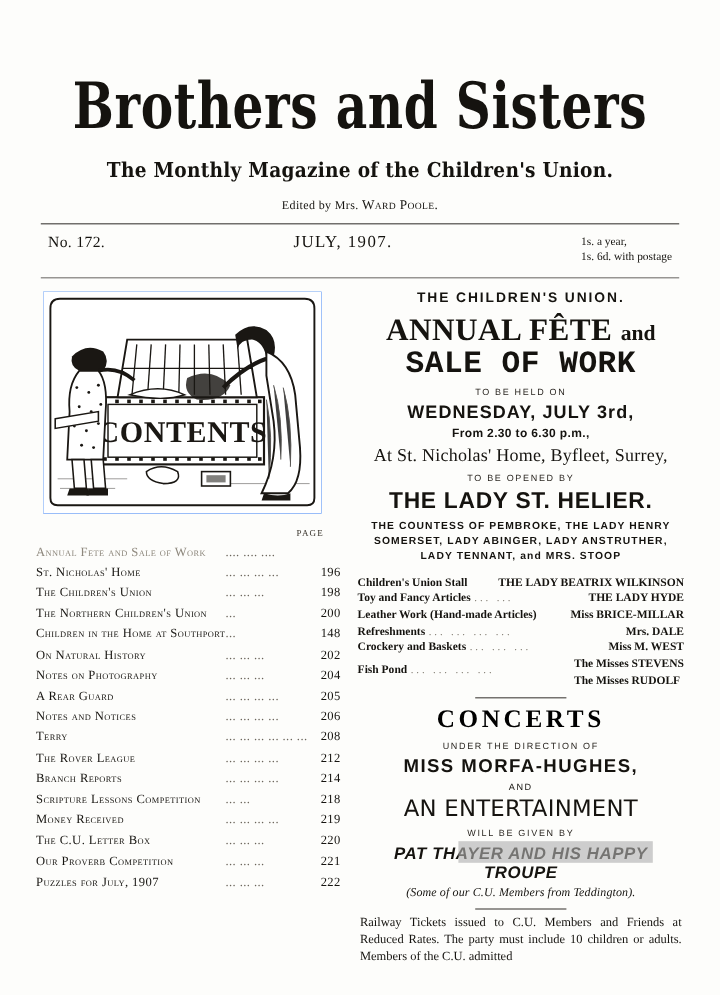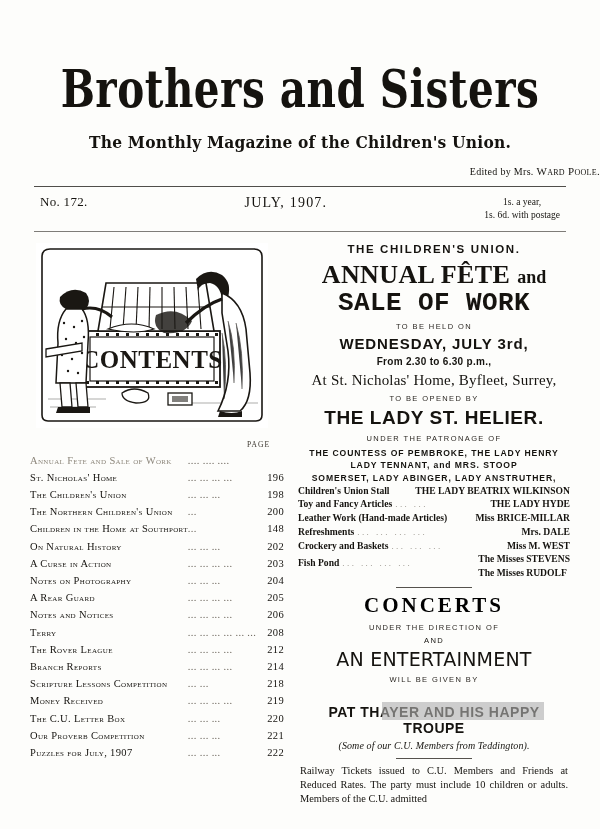--- a/index.html
+++ b/index.html
@@ -32,41 +32,41 @@
   .submast{
     text-align:center;
     font-family:"DejaVu Serif", serif;
     font-weight:700;
     font-size:15.5px;
     margin-top:25px;
     letter-spacing:0.2px;
     transform:scaleY(1.1);
   }
   .editedby{
-    text-align:right;
+    text-align:center;
     font-size:10px;
     margin-top:14px;
     letter-spacing:0.3px;
   }
   .editedby .sc{font-variant:small-caps;font-size:11px;}
 
   .rule{
     height:1px;background:#2a2722;margin:9px 34px 0 34px;
     opacity:.82;
   }
   .rule.thin{height:1px;opacity:.6;}
 
   
   .issueline{
     display:flex;align-items:flex-start;justify-content:space-between;
     margin:7px 40px 0 40px;
   }
   .issue-no{font-size:13px;letter-spacing:.3px;}
   .issue-date{font-size:14px;letter-spacing:1.2px;padding-top:1px;}
-  .issue-price{font-size:9.5px;line-height:1.35;text-align:center;padding-top:2px;}
+  .issue-price{font-size:9.5px;line-height:1.35;text-align:left;padding-top:2px;}
 
   
   .cols{display:flex;margin:9px 30px 0 30px;gap:14px;}
   .colL{width:254px;flex:0 0 254px;}
   .colR{flex:1;}
 
   
   .cut{
     width:232px;height:185px;margin:2px 0 0 6px;
     position:relative;overflow:hidden;
@@ -138,21 +138,21 @@
     font-family:"Liberation Sans", sans-serif;
     font-weight:700;font-size:19px;letter-spacing:.6px;margin-top:3px;
   }
   .patro{
     font-family:"Liberation Sans", sans-serif;
     font-weight:700;font-size:8.6px;letter-spacing:.9px;
     line-height:1.42;margin-top:3px;
   }
 
   
-  .stalls{font-size:0;}
+  .stalls{margin-top:10px;font-size:0;}
   .stallrow{
     display:flex;align-items:baseline;
     font-family:"Liberation Serif", serif;
     font-weight:700;font-size:9.6px;line-height:1.42;
     text-align:left;white-space:nowrap;
   }
   .stallrow .nm{flex:0 0 auto;}
   .stallrow .dots{
     flex:1 1 auto;overflow:hidden;color:#8a857b;
     letter-spacing:2.4px;font-size:9px;padding:0 3px;font-weight:400;
@@ -189,21 +189,21 @@
     font-family:"Liberation Sans", sans-serif;
     font-size:7.6px;letter-spacing:1.3px;margin:3px 0;
   }
   .entertain{
     font-family:"DejaVu Sans", sans-serif;
     font-weight:400;font-size:19px;letter-spacing:.2px;margin-top:1px;
   }
   .thayer{
     font-family:"Liberation Sans", sans-serif;
     font-weight:700;font-size:14px;letter-spacing:.5px;
-    margin-top:20px;position:relative;display:block;
+    margin-top:4px;position:relative;display:block;font-style:italic;
   }
   .smudge{
     position:absolute;left:84px;top:-2px;width:162px;height:18px;
     background:rgba(176,176,176,.62);
     pointer-events:none;
   }
   .someof{
     font-family:"Liberation Serif", serif;
     font-style:italic;font-size:10px;margin-top:4px;letter-spacing:.1px;
   }
@@ -382,25 +382,20 @@
             <td class="tt">Children in the Home at Southport</td>
             <td class="leader">...</td>
             <td class="pg">148</td>
           </tr>
           <tr>
             <td class="tt">On Natural History</td>
             <td class="leader">... ... ...</td>
             <td class="pg">202</td>
           </tr>
           <tr>
-            <td class="tt">A Curse in Action</td>
-            <td class="leader">... ... ... ...</td>
-            <td class="pg">203</td>
-          </tr>
-          <tr>
             <td class="tt">Notes on Photography</td>
             <td class="leader">... ... ...</td>
             <td class="pg">204</td>
           </tr>
           <tr>
             <td class="tt">A Rear Guard</td>
             <td class="leader">... ... ... ...</td>
             <td class="pg">205</td>
           </tr>
           <tr>
@@ -458,25 +453,24 @@
         <span>ANNUAL FÊTE</span>
         <span class="sm">and</span>
       </div>
       <div class="bigline2">SALE OF WORK</div>
       <div class="tiny-caps">TO BE HELD ON</div>
       <div class="wed">WEDNESDAY, JULY 3rd,</div>
       <div class="from">From 2.30 to 6.30 p.m.,</div>
       <div class="atline">At St. Nicholas' Home, Byfleet, Surrey,</div>
       <div class="tiny-caps">TO BE OPENED BY</div>
       <div class="helier">THE LADY ST. HELIER.</div>
-      <div class="tiny-caps">UNDER THE PATRONAGE OF</div>
       <div class="patro">
         <div>THE COUNTESS OF PEMBROKE, THE LADY HENRY</div>
+        <div>SOMERSET, LADY ABINGER, LADY ANSTRUTHER,</div>
         <div>LADY TENNANT, and MRS. STOOP</div>
-        <div>SOMERSET, LADY ABINGER, LADY ANSTRUTHER,</div>
       </div>
 
       <div class="stalls">
         <div class="stallrow">
           <span class="nm">Children's Union Stall</span>
           <span class="dots"></span>
           <span class="who">THE LADY BEATRIX WILKINSON</span>
         </div>
         <div class="stallrow">
           <span class="nm">Toy and Fancy Articles</span>
@@ -510,20 +504,21 @@
           </span>
         </div>
       </div>
 
       <div class="midrule"></div>
 
       <div class="concerts-wrap">
         <div class="concerts">CONCERTS</div>
       </div>
       <div class="tiny-caps">UNDER THE DIRECTION OF</div>
+      <div class="morfa">MISS MORFA-HUGHES,</div>
       <div class="andline">AND</div>
       <div class="entertain">AN ENTERTAINMENT</div>
       <div class="tiny-caps">WILL BE GIVEN BY</div>
       <div class="thayer">
         <span>PAT THAYER AND HIS HAPPY TROUPE</span>
         <span class="smudge"></span>
       </div>
       <div class="someof">(Some of our C.U. Members from Teddington).</div>
 
       <div class="midrule"></div>

